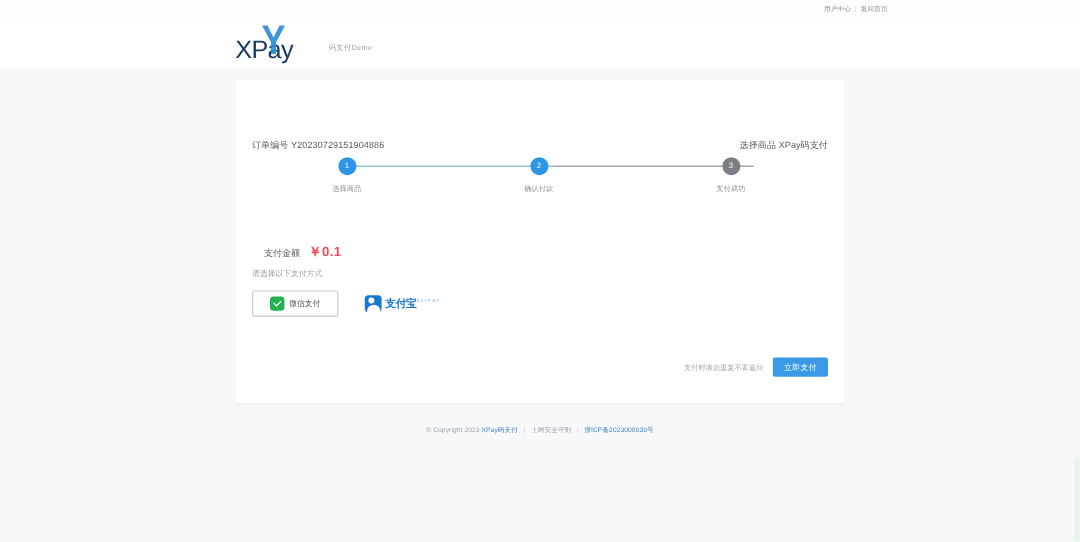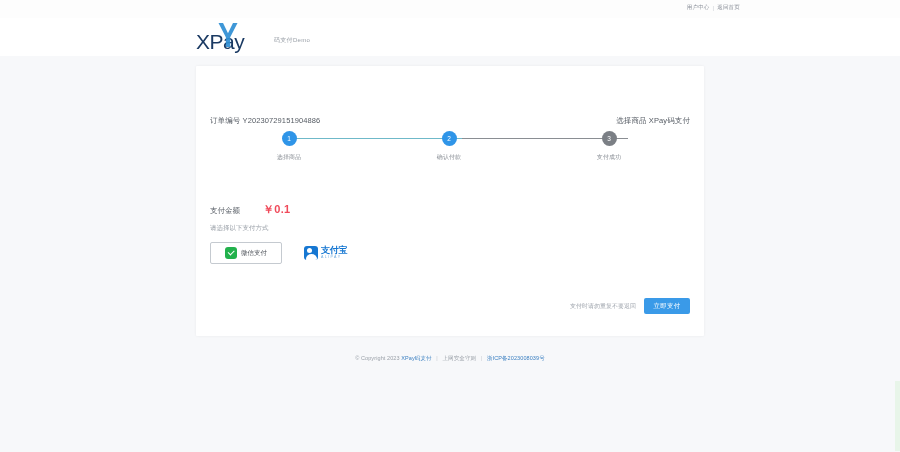--- a/index.html
+++ b/index.html
@@ -178,25 +178,25 @@
   .step-label {
     margin-top: 7px;
     font-size: 6px;
     color: #8a8f96;
     white-space: nowrap;
     letter-spacing: 0.1px;
   }
   
   .amount-row {
     position: absolute;
-    left: 14px;
+    left: 24px;
     top: 136px;
     display: flex;
     align-items: baseline;
-    gap: 23px;
+    gap: 7px;
   }
   .amount-label {
     font-size: 7.5px;
     color: #555b63;
   }
   .amount-value {
     font-size: 11px;
     color: #f04a5a;
     font-weight: bold;
     letter-spacing: 0.3px;
@@ -287,21 +287,21 @@
     position: absolute;
     left: 1.5px;
     top: 7.5px;
     width: 11px;
     height: 6px;
     border-radius: 50% 50% 0 0 / 80% 80% 0 0;
     background: #ffffff;
   }
   .alipay-text {
     display: flex;
-    flex-direction: column;
+    flex-direction: row;
     line-height: 1;
   }
   .alipay-cn {
     font-size: 9px;
     color: #1677d2;
     font-weight: bold;
     letter-spacing: -0.3px;
   }
   .alipay-en {
     font-size: 3.6px;

